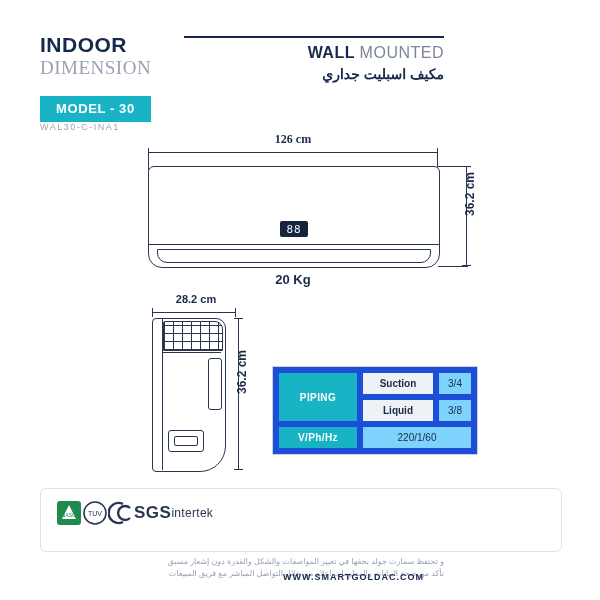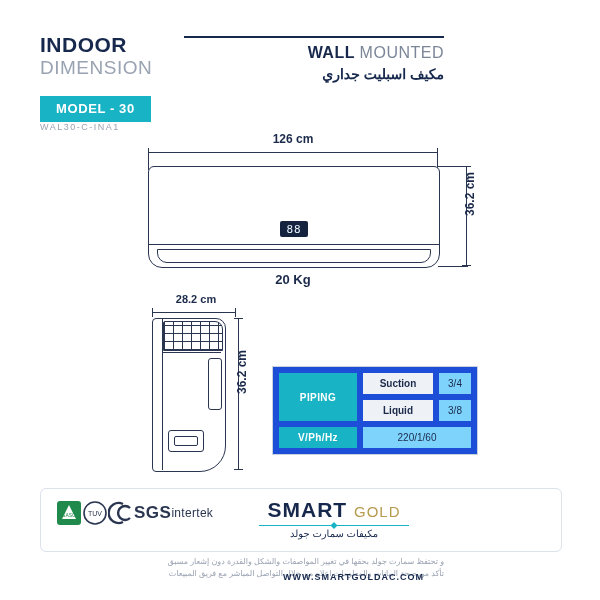--- a/index.html
+++ b/index.html
@@ -9,21 +9,21 @@
     font-family:"Liberation Sans", sans-serif;
     color:#1b2a4a;
     position:relative;
     overflow:hidden;
   }
   .page{position:relative;width:484px;height:600px;}
 
   
   .hdr-left{position:absolute;left:40px;top:34px;}
   .hdr-indoor{font-size:21px;font-weight:bold;letter-spacing:.5px;color:#17284d;line-height:1;}
-  .hdr-dim{font-size:19px;color:#9aa3b2;letter-spacing:.5px;line-height:1.15;margin-top:2px;}
+  .hdr-dim{font-size:19px;color:#9aa3b2;letter-spacing:.5px;line-height:1.15;margin-top:2px;font-family:Liberation Serif, serif;}
 
   .hdr-right{position:absolute;right:40px;top:36px;text-align:right;width:260px;}
   .hdr-rule{width:100%;height:2px;background:#17284d;margin-bottom:6px;}
   .hdr-wm{font-size:16px;font-weight:bold;color:#17284d;letter-spacing:.5px;}
   .hdr-wm .light{font-weight:normal;color:#7b8698;}
   .hdr-ar{font-size:14px;font-weight:bold;color:#17284d;margin-top:4px;direction:rtl;}
 
   .model-badge{
     position:absolute;left:40px;top:96px;
     background:#19b3c6;color:#ffffff;
@@ -46,21 +46,21 @@
     border:1.2px solid #2a3550;border-radius:0 0 10px 10px;
   }
   .unit-front .display{
     position:absolute;left:50%;top:54px;transform:translateX(-50%);
     width:28px;height:16px;background:#16233f;border-radius:2px;
     color:#eaf6ff;font-family:"DejaVu Sans Mono",monospace;font-size:11px;
     display:flex;align-items:center;justify-content:center;letter-spacing:1px;
   }
 
   
-  .dim-w-label{position:absolute;left:148px;top:132px;width:290px;text-align:center;font-size:12px;font-weight:bold;}
+  .dim-w-label{position:absolute;left:148px;top:132px;width:290px;text-align:center;font-size:12px;font-weight:bold;font-family:Liberation Serif, serif;}
   .dim-w-line{position:absolute;left:148px;top:152px;width:290px;height:1px;background:#2a3550;}
   .dim-w-line:before,.dim-w-line:after{
     content:"";position:absolute;top:-4px;width:1px;height:9px;background:#2a3550;
   }
   .dim-w-line:before{left:0;}
   .dim-w-line:after{right:0;}
   .ext-w-l{position:absolute;left:148px;top:152px;width:1px;height:18px;background:#2a3550;}
   .ext-w-r{position:absolute;left:437px;top:152px;width:1px;height:18px;background:#2a3550;}
 
   
@@ -241,28 +241,20 @@
     <span class="logo-badge">
       <svg width="26" height="26" viewBox="0 0 26 26">
         <path d="M15 4 A10 10 0 1 0 15 22" fill="none" stroke="#2a3550" stroke-width="2.4"></path>
         <path d="M22 8 A7 7 0 1 0 22 18" fill="none" stroke="#2a3550" stroke-width="2.4"></path>
       </svg>
     </span>
     <span class="sgs">SGS</span>
     <span class="intertek">intertek</span>
   </div>
 
-  <div class="brand">
-    <div class="brand-main">
-      <span>SMART</span>
-      <span class="gold">GOLD</span>
-    </div>
-    <div class="brand-rule"></div>
-    <div class="brand-ar">مكيفات سمارت جولد</div>
-  </div>
 
   <div class="disclaimer">
     <div>و تحتفظ سمارت جولد بحقها في تغيير المواصفات والشكل والقدرة دون إشعار مسبق</div>
     <div>تأكد من صحة البيانات والمعلومات اعلاه من خلال التواصل المباشر مع فريق المبيعات</div>
   </div>
   <div class="site">WWW.SMARTGOLDAC.COM</div>
 
 </div>
 
 </body></html>

